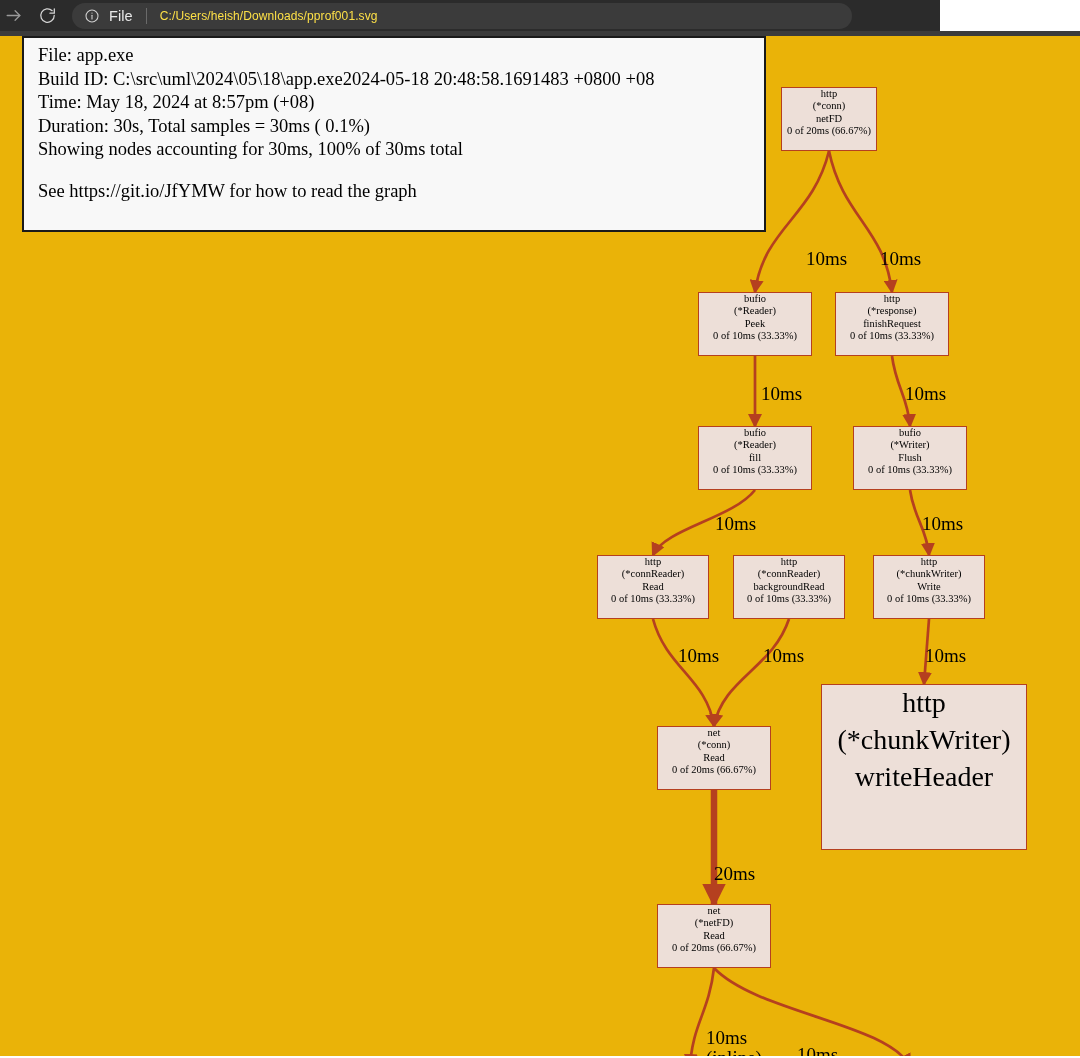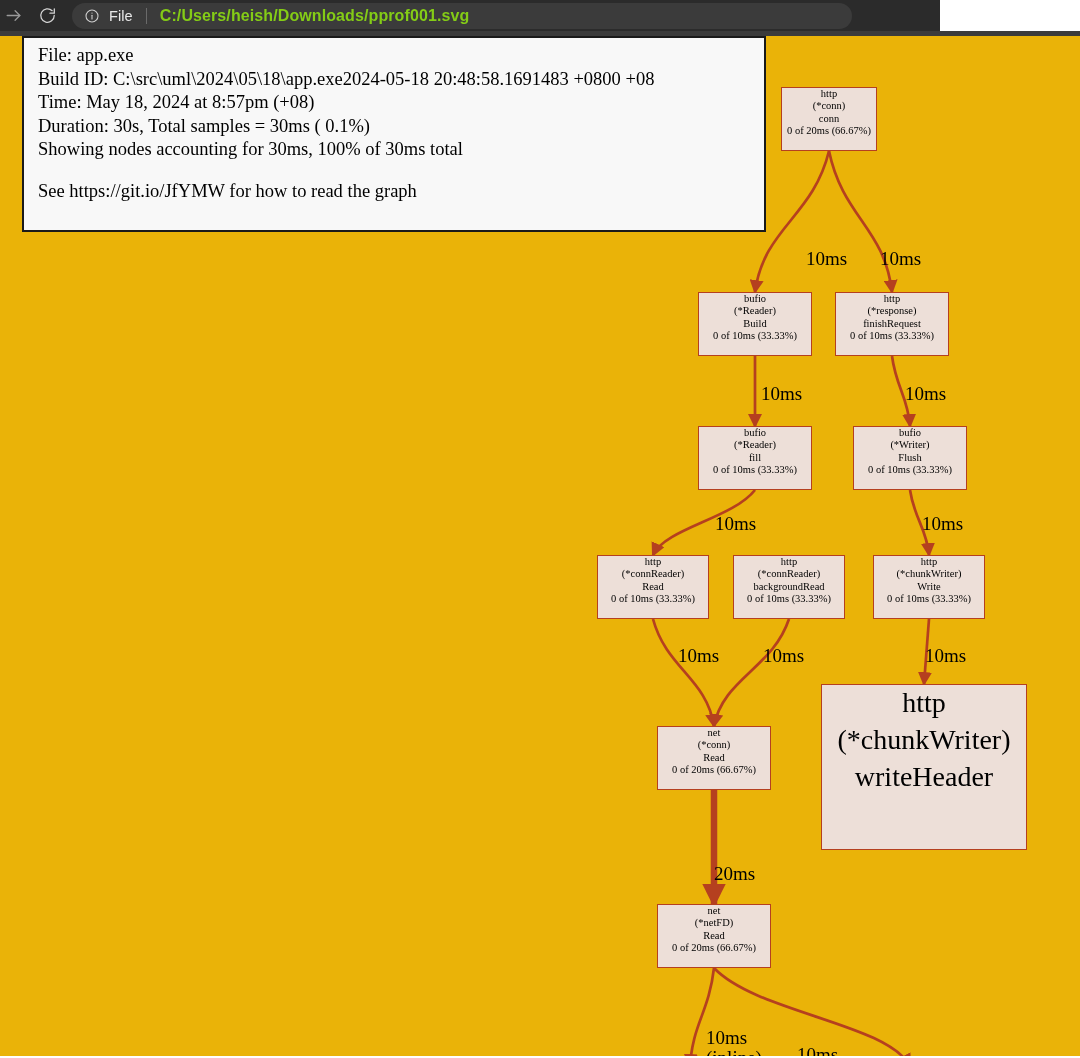--- a/index.html
+++ b/index.html
@@ -44,25 +44,24 @@
   #file-label {
     color: #e8e8e8;
     font-size: 14.5px;
     letter-spacing: .1px;
   }
   #url-divider {
     width: 1px; height: 16px; background: #6a6a6a;
     margin: 0 13px 0 13px;
   }
   #url-text {
-    color: #84cc16;
-    font-size: 16px;
+    color: #fde047;
+    font-size: 12px;
     white-space: nowrap;
     letter-spacing: .1px;
-    font-weight: bold;
   }
 
   
   #page-area {
     position: absolute; left: 0; top: 36px;
     width: 1080px; height: 1020px;
     background: #eab308;
     overflow: hidden;
   }
   #graph-svg { position: absolute; left: 0; top: 0; }
@@ -175,27 +174,27 @@
         <path d="M 714 754 L 714 868" stroke="#b5401f" stroke-width="6.5" fill="none" marker-end="url(#arw-thick)"></path>
         <path d="M 714 932 C 708.72 977, 692.88 987, 690 1030" stroke="#b5401f" stroke-width="2.7" fill="none" marker-end="url(#arw)"></path>
         <path d="M 714 932 C 757.12 977, 886.48 987, 910 1030" stroke="#b5401f" stroke-width="2.7" fill="none" marker-end="url(#arw)"></path>
       </g>
   </svg>
 
   <div id="nodes-layer">
       <div class="gnode small" style="left: 781px; top: 51px; width: 96px; height: 64px; background: rgb(237, 223, 216); border-color: rgb(181, 64, 31);">
         <div class="l">http</div>
         <div class="l">(*conn)</div>
-        <div class="l">conn</div>
+        <div class="l">netFD</div>
         <div class="l">0 of 20ms (66.67%)</div>
       </div>
       <div class="gnode small" style="left: 698px; top: 256px; width: 114px; height: 64px; background: rgb(237, 223, 216); border-color: rgb(181, 64, 31);">
         <div class="l">bufio</div>
         <div class="l">(*Reader)</div>
-        <div class="l">Build</div>
+        <div class="l">Peek</div>
         <div class="l">0 of 10ms (33.33%)</div>
       </div>
       <div class="gnode small" style="left: 835px; top: 256px; width: 114px; height: 64px; background: rgb(237, 223, 216); border-color: rgb(181, 64, 31);">
         <div class="l">http</div>
         <div class="l">(*response)</div>
         <div class="l">finishRequest</div>
         <div class="l">0 of 10ms (33.33%)</div>
       </div>
       <div class="gnode small" style="left: 698px; top: 390px; width: 114px; height: 64px; background: rgb(237, 223, 216); border-color: rgb(181, 64, 31);">
         <div class="l">bufio</div>

